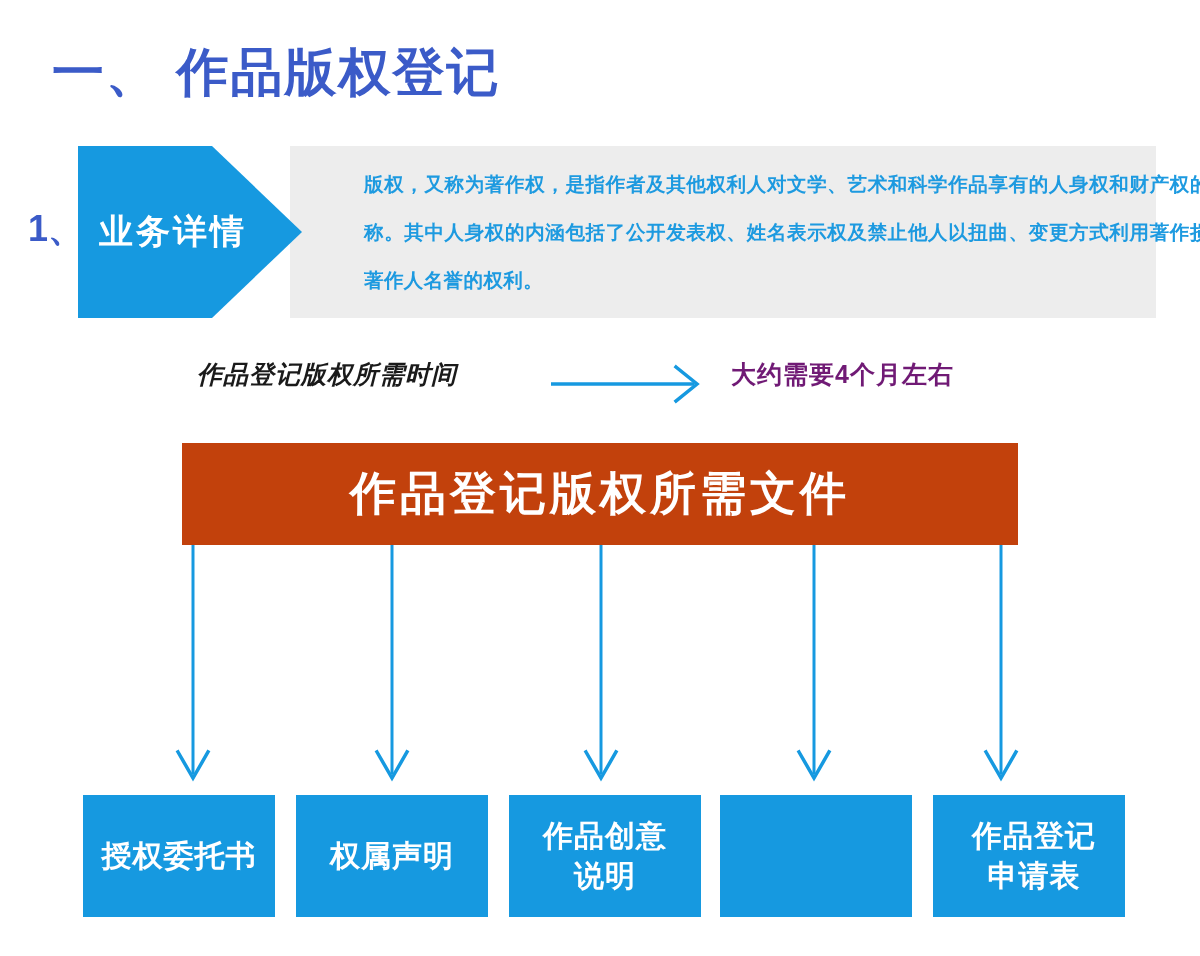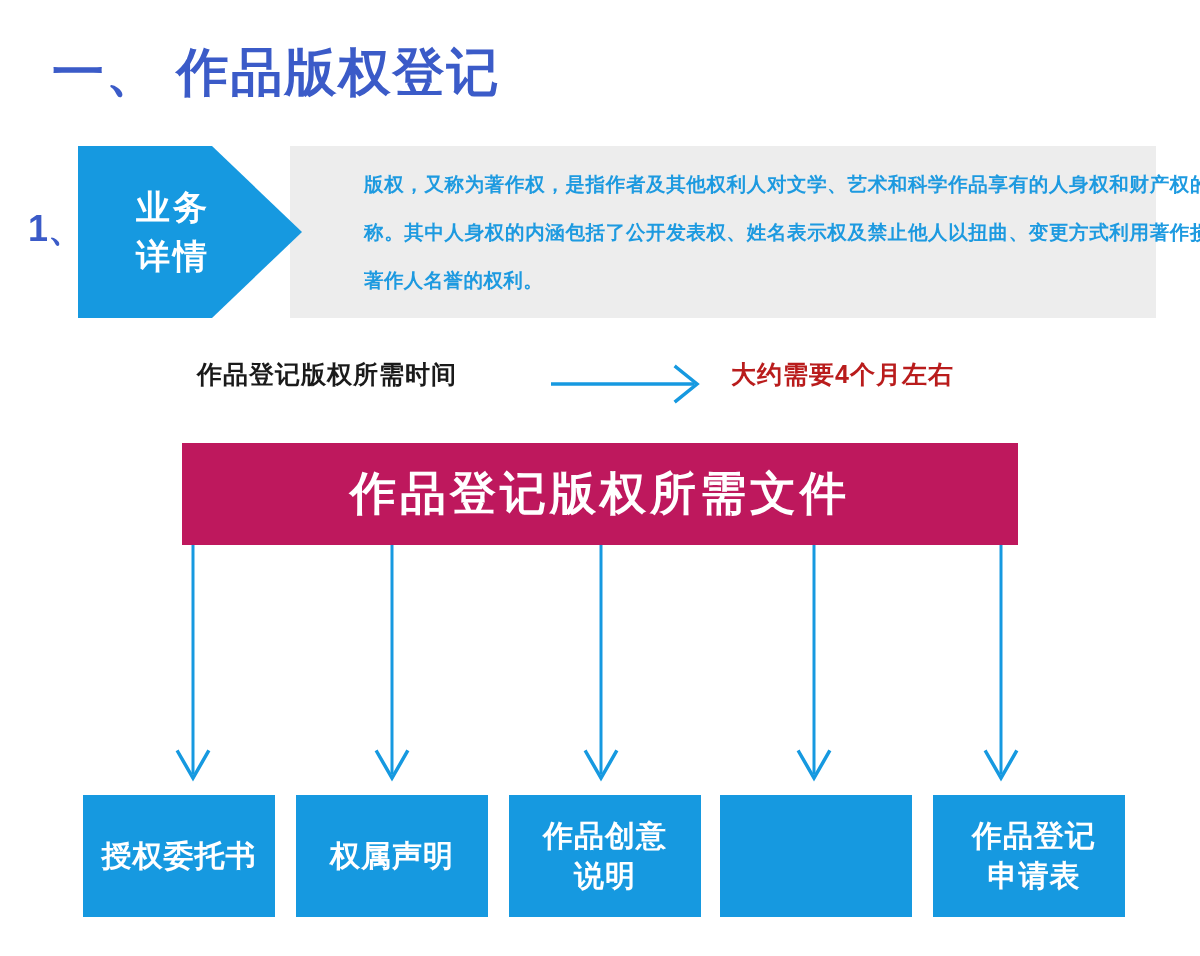--- a/index.html
+++ b/index.html
@@ -62,21 +62,20 @@
     width: 224px;
     height: 172px;
   }
   #detail-label {
     position: absolute;
     left: 0;
     top: 0;
     width: 190px;
     height: 172px;
     display: flex;
-    flex-direction: column;
     align-items: center;
     justify-content: center;
     color: #ffffff;
     font-size: 34px;
     font-weight: bold;
     line-height: 1.45;
     letter-spacing: 3px;
   }
   #detail-body {
     position: absolute;
@@ -101,47 +100,48 @@
   }
   #timing-question {
     position: absolute;
     left: 197px;
     top: 0;
     font-size: 25px;
     font-weight: bold;
     color: #1a1a1a;
     white-space: nowrap;
     letter-spacing: 1px;
+    font-style: italic;
   }
   #timing-arrow {
     position: absolute;
     left: 548px;
     top: 2px;
     width: 155px;
     height: 44px;
   }
   #timing-answer {
     position: absolute;
     left: 731px;
     top: 0;
     font-size: 25px;
     font-weight: bold;
-    color: #b91c1c;
+    color: #701a75;
     white-space: nowrap;
     letter-spacing: 1px;
   }
 
   
   #docs-banner {
     position: absolute;
     left: 182px;
     top: 443px;
     width: 836px;
     height: 102px;
-    background: #be185d;
+    background: #c2410c;
     display: flex;
     align-items: center;
     justify-content: center;
     color: #ffffff;
     font-size: 46px;
     font-weight: bold;
     letter-spacing: 4px;
   }
 
   

